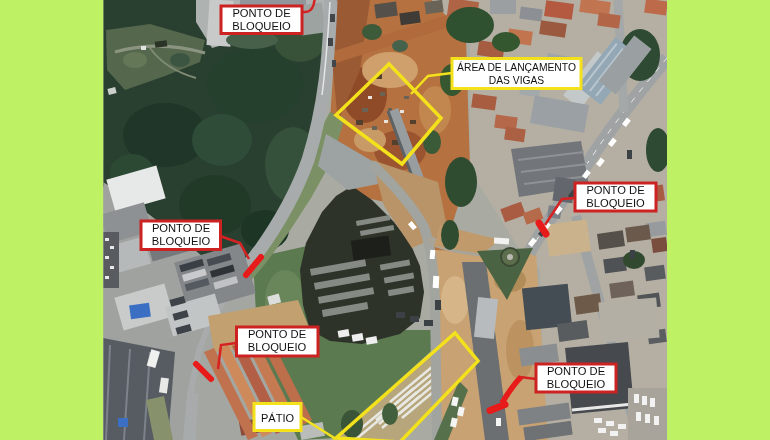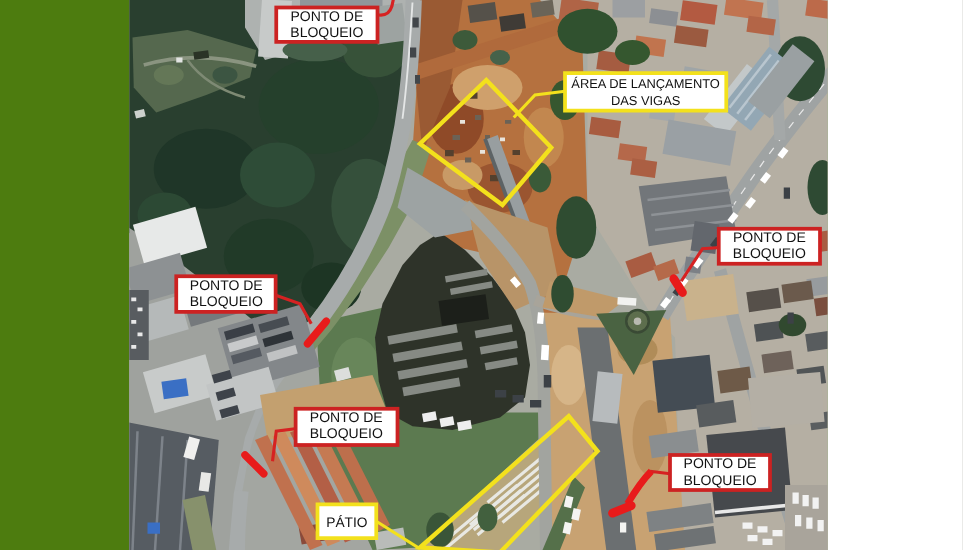--- a/index.html
+++ b/index.html
@@ -1,16 +1,16 @@
 <!DOCTYPE html>
 <html><head>
 <meta charset="utf-8">
 <style>
 html,body{margin:0;padding:0;background:#ffffff;}
-#wrap{position:relative;width:662px;height:440px;background:#4d7c0f;overflow:hidden;text-decoration:underline;}
+#wrap{position:relative;width:770px;height:440px;background:#bef264;overflow:hidden;text-decoration:underline;}
 svg{display:block;}
 text{font-family:"Liberation Sans",sans-serif;fill:#111;}
 </style>
 </head>
 <body>
 <div id="wrap">
 <svg width="770" height="440" viewBox="0 0 770 440">
 <defs>
 <clipPath id="ph">
           <rect x="103.5" y="0" width="563.5" height="440"></rect>

